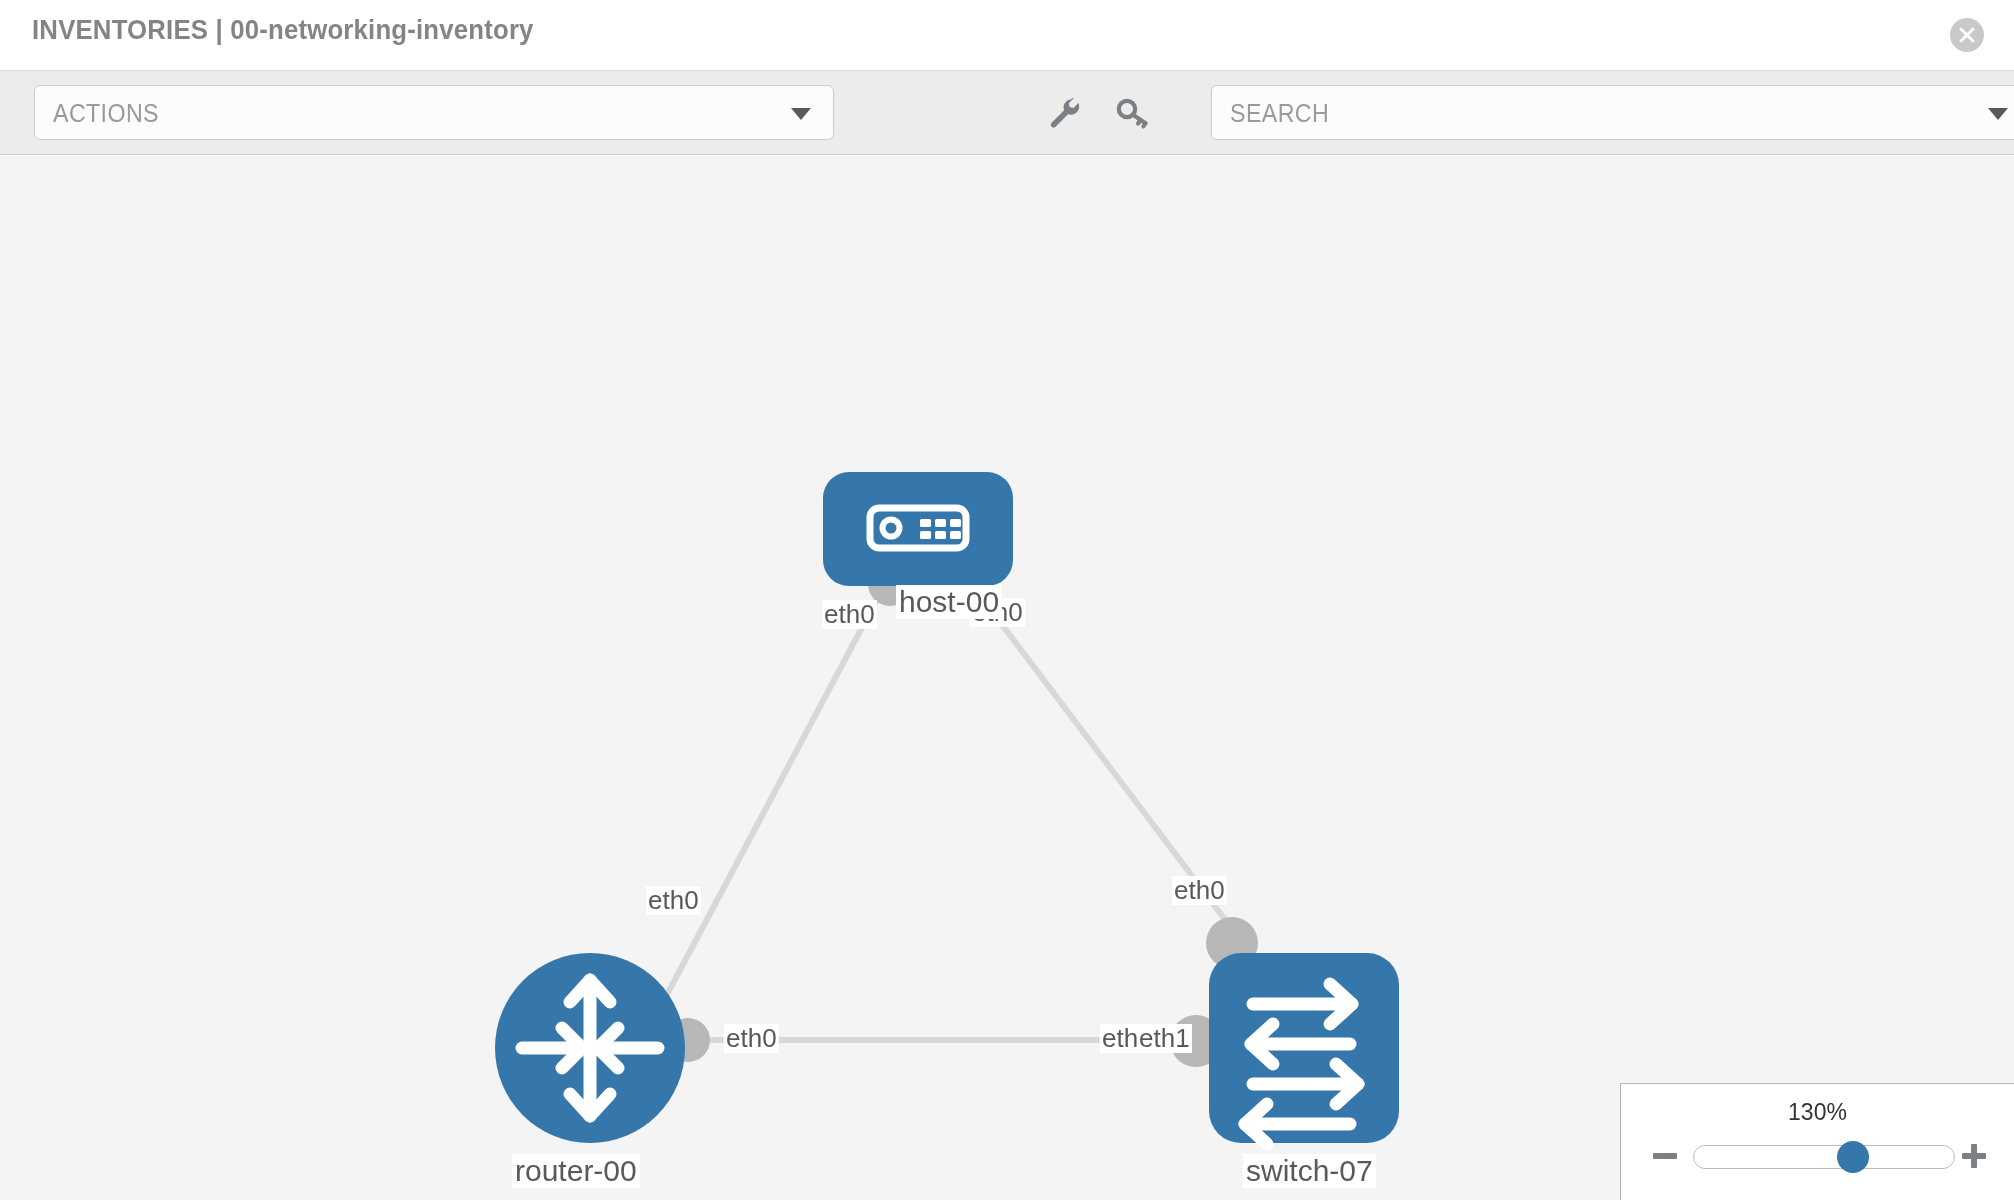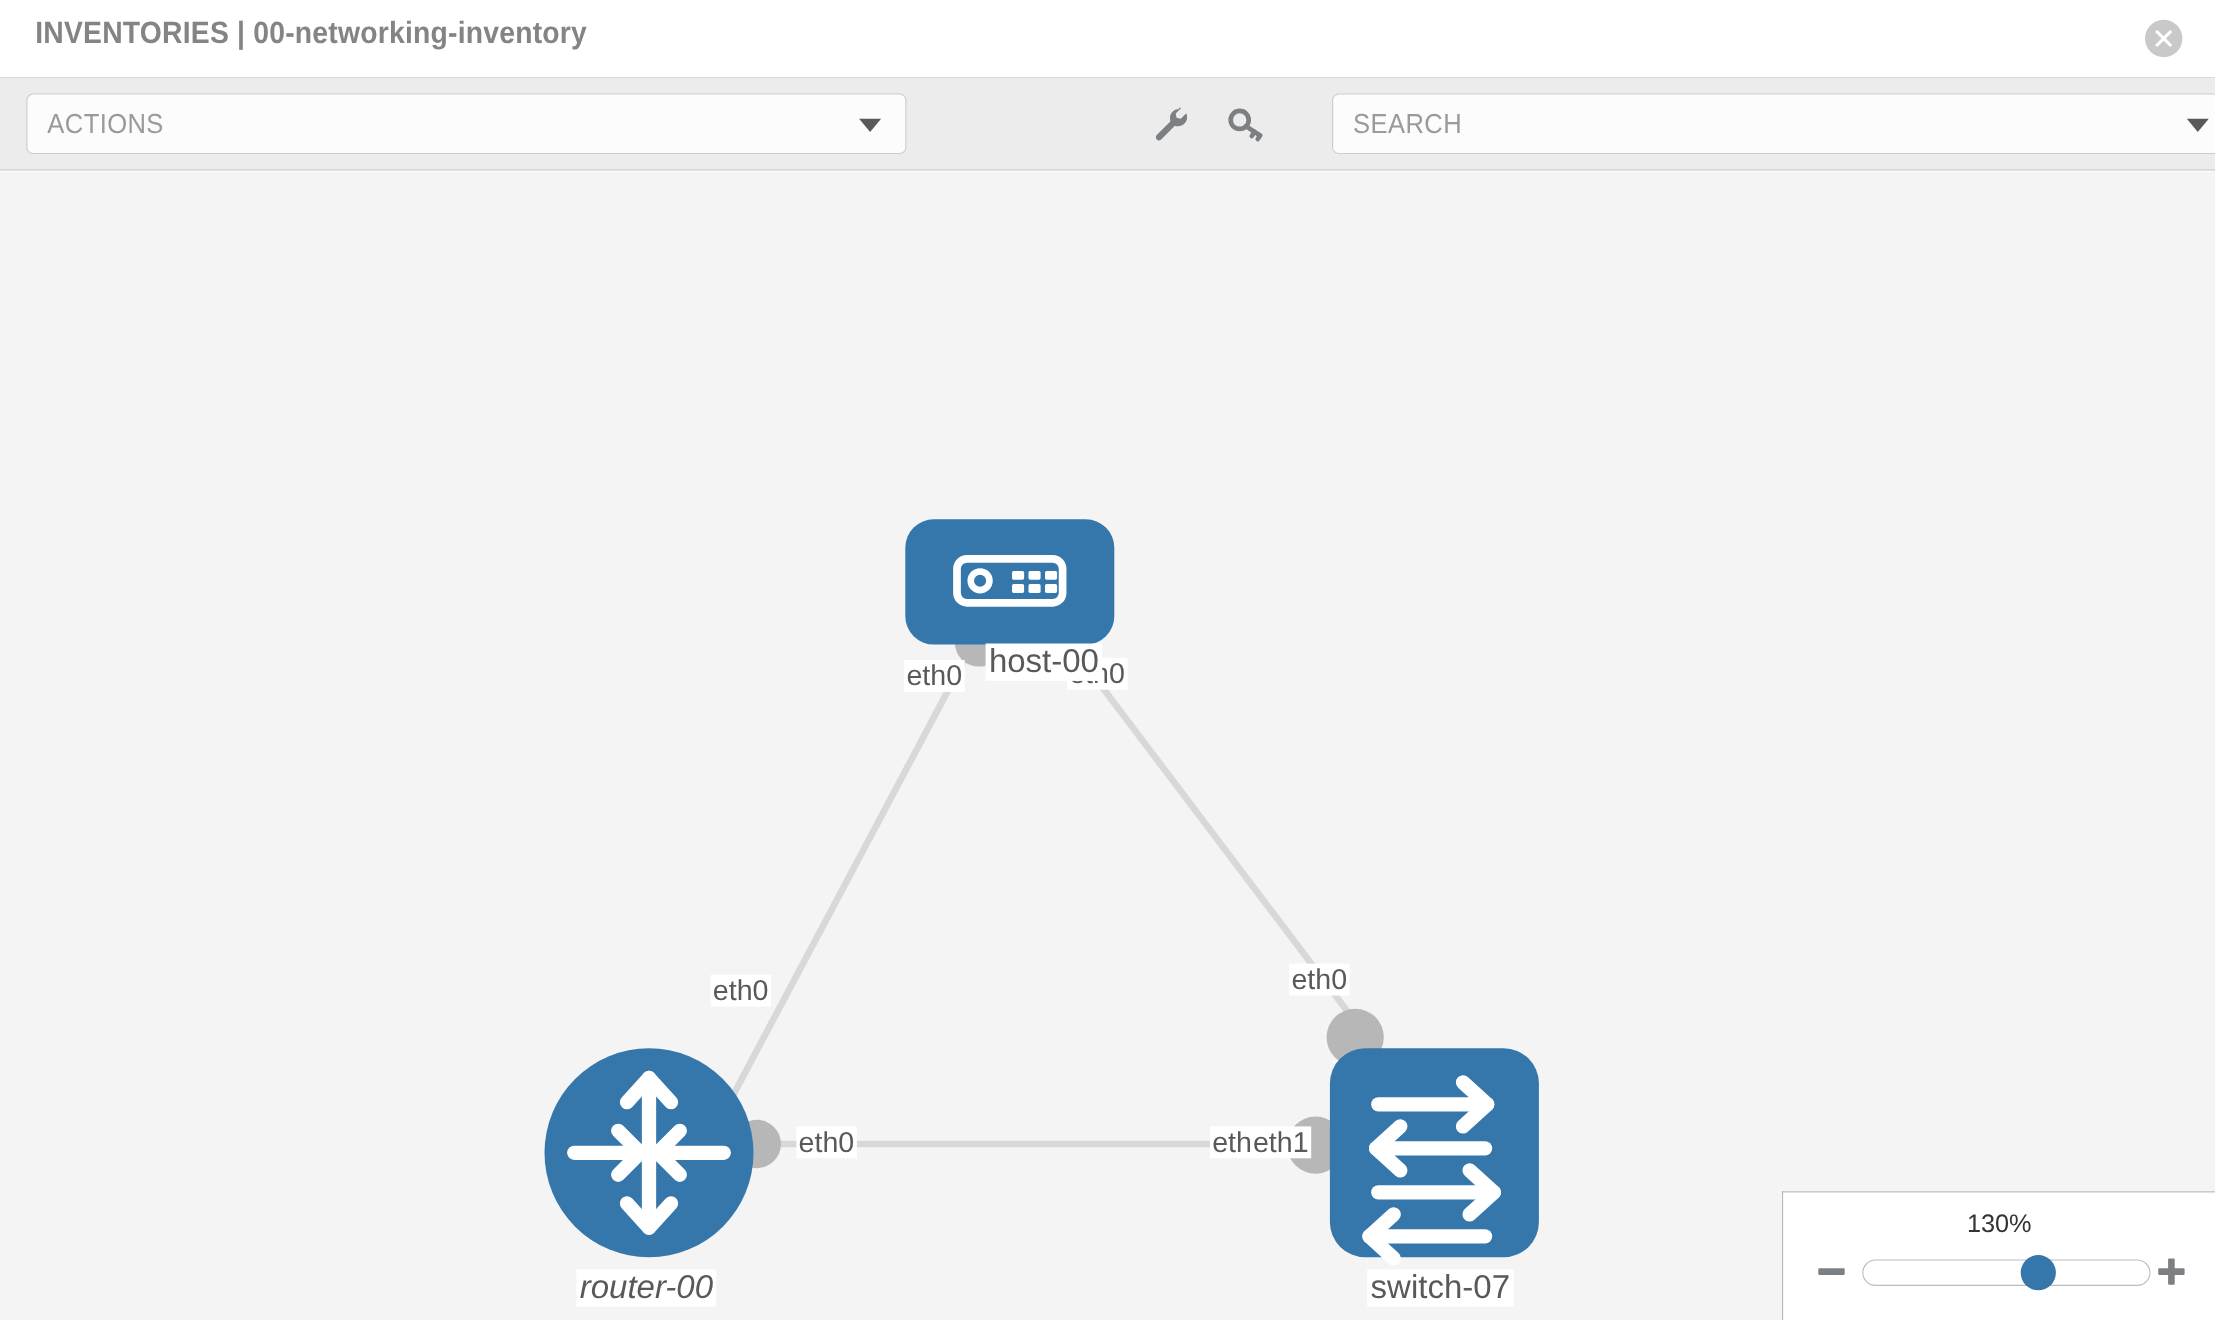--- a/index.html
+++ b/index.html
@@ -68,21 +68,21 @@
   }
   .select-box {
     position: absolute;
     box-sizing: border-box;
     background: #fcfcfc;
     border: 1px solid #cccccc;
     border-radius: 6px;
     cursor: pointer;
   }
   #actions-select {
-    left: 24px;
+    left: 34px;
     top: 14px;
     width: 800px;
     height: 55px;
   }
   #search-select {
     left: 1211px;
     top: 14px;
     width: 820px;
     height: 55px;
   }
@@ -327,21 +327,21 @@
 
     <div class="edge-label" style="left:1172px; top:720px;">eth0</div>
 
     <div class="edge-label" style="left:724px; top:868px;">eth0</div>
 
     <div class="edge-label" style="left:1100px; top:868px; z-index:1;">eth0</div>
     <div class="edge-label" style="left:1122px; top:868px; z-index:2;margin-left:15px;">eth1</div>
 
     <div class="node-label" style="left:872px; top:429px;margin-left:24px;">host-00</div>
 
-    <div class="node-label" style="left:524px; top:998px;font-style:italic;">router-00</div>
+    <div class="node-label" style="left:512px; top:998px;">router-00</div>
 
     <div class="node-label" style="left:1243px; top:998px;">switch-07</div>
   </div>
 
   <div class="zoom-panel">
     <div class="zoom-value">130%</div>
 
     <div class="zoom-row">
       <div class="zoom-btn" id="zoom-out-button">
         <svg width="32" height="32" viewBox="0 0 32 32" aria-hidden="true">

